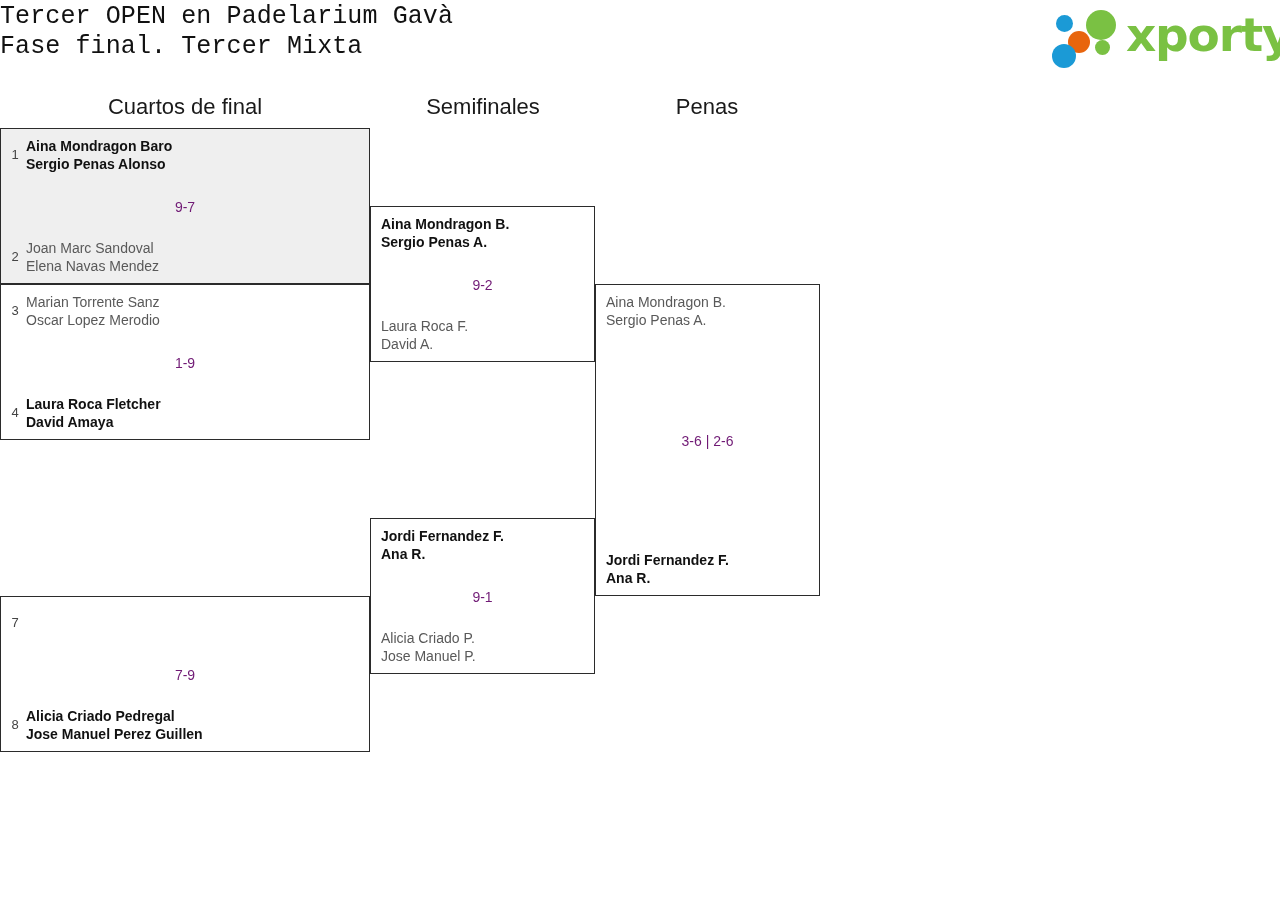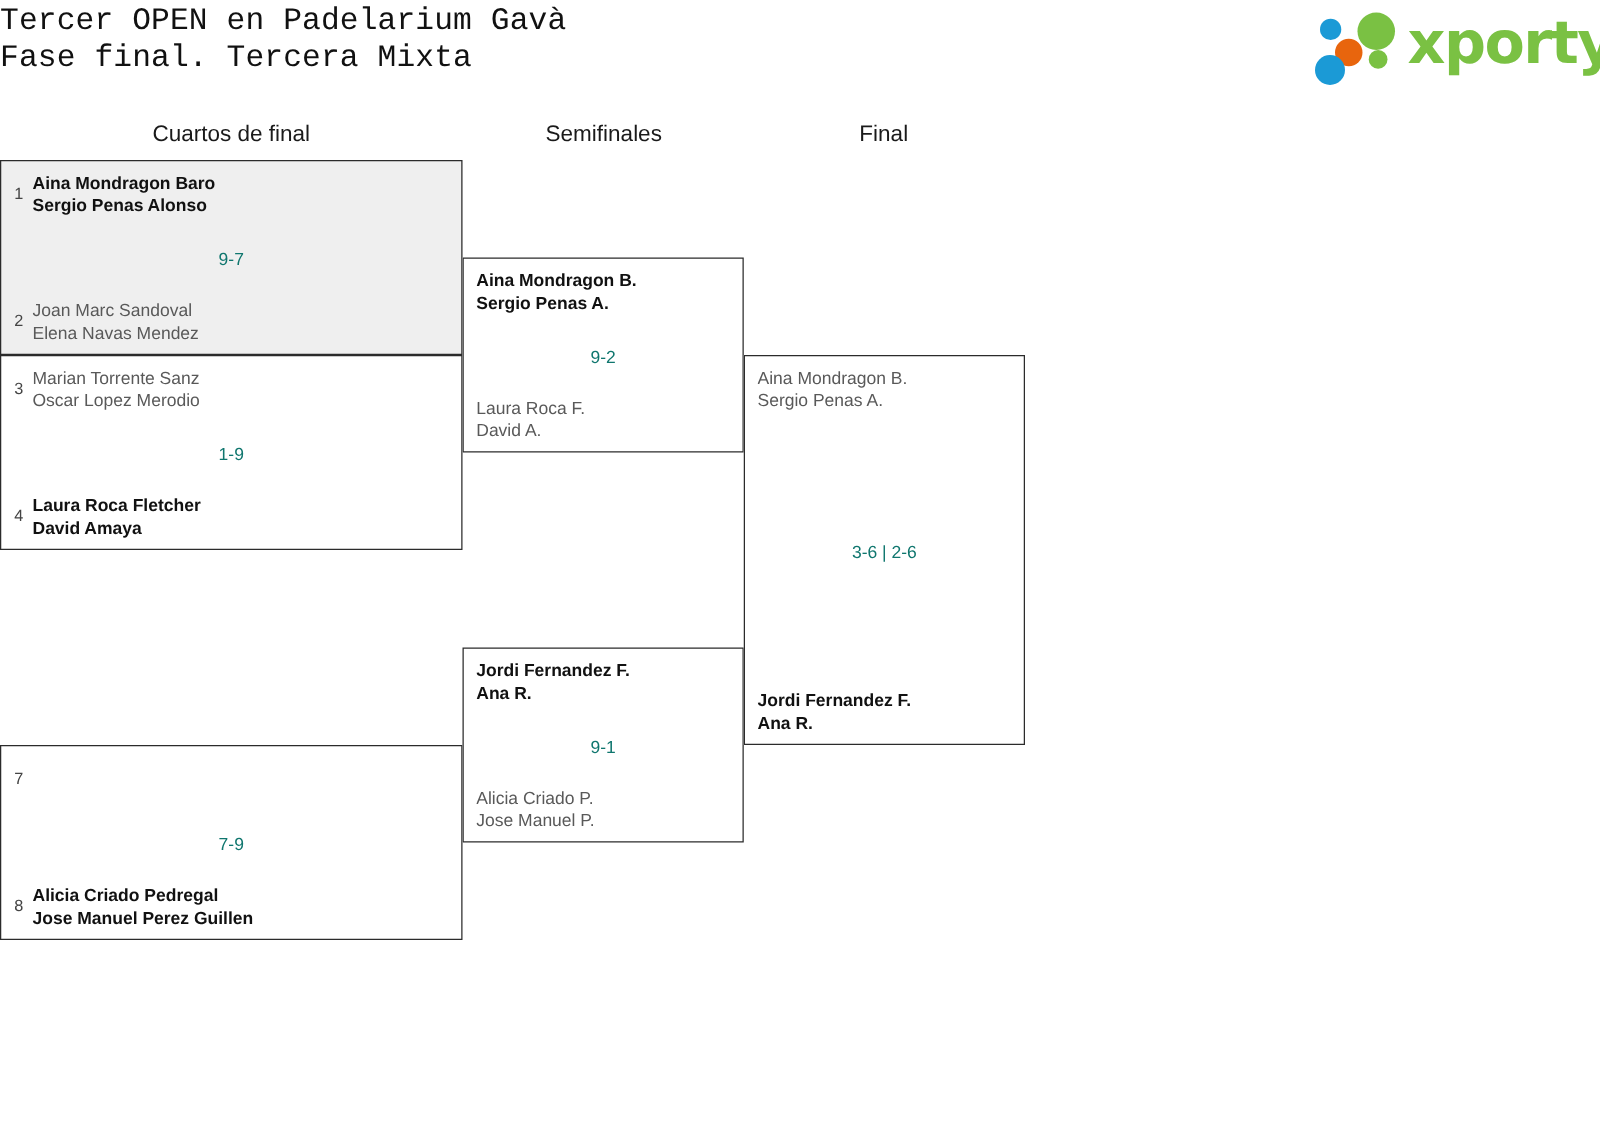--- a/index.html
+++ b/index.html
@@ -66,21 +66,21 @@
     font-size: 47px;
     line-height: 58px;
     font-weight: 700;
     letter-spacing: -1.2px;
     font-family: "DejaVu Sans", sans-serif;
   }
 
   
   .round-heading {
     position: absolute;
-    font-size: 18px;
+    font-size: 22px;
     line-height: 20px;
     font-weight: 400;
     color: #1a1a1a;
     text-align: center;
     white-space: nowrap;
   }
   #heading-r0 { left:  35px; top: 97px; width: 300px; }
   #heading-r1 { left: 333px; top: 97px; width: 300px; }
   #heading-r2 { left: 557px; top: 97px; width: 300px; }
 
@@ -139,49 +139,49 @@
   .seed-top    { top: 8px; }
   .seed-bottom { bottom: 8px; }
 
   .score {
     position: absolute;
     left: 0;
     width: 100%;
     text-align: center;
     font-size: 14px;
     line-height: 18px;
-    color: #0f766e;
+    color: #701a75;
     white-space: nowrap;
   }
 </style>
 </head>
 <body>
 
 <div id="header">
 
   <div id="title-block">
     <div class="title-line">Tercer OPEN en Padelarium Gavà</div>
-    <div class="title-line">Fase final. Tercera Mixta</div>
+    <div class="title-line">Fase final. Tercer Mixta</div>
   </div>
 
   <div id="logo">
     <div id="logo-dots">
       <span class="dot dot-blue-sm" style="background: rgb(27, 154, 214);"></span>
       <span class="dot dot-green-lg" style="background: rgb(122, 193, 67);"></span>
       <span class="dot dot-orange" style="background: rgb(232, 101, 13);"></span>
       <span class="dot dot-green-sm" style="background: rgb(122, 193, 67);"></span>
       <span class="dot dot-blue-lg" style="background: rgb(27, 154, 214);"></span>
     </div>
     <div id="logo-text" style="color: rgb(122, 193, 67);">xporty</div>
   </div>
 </div>
 
 <div class="round-heading" id="heading-r0">Cuartos de final</div>
 <div class="round-heading" id="heading-r1">Semifinales</div>
-<div class="round-heading" id="heading-r2">Final</div>
+<div class="round-heading" id="heading-r2">Penas</div>
 
 <div id="bracket">
     <div class="match r0 shaded" style="left: 0px; top: 128px; width: 370px; height: 156px; border-color: rgb(43, 43, 43); background: rgb(239, 239, 239);">
       <div class="team team-top winner">
         <div class="team-line">Aina Mondragon Baro</div>
         <div class="team-line">Sergio Penas Alonso</div>
       </div>
       <div class="team team-bottom loser">
         <div class="team-line">Joan Marc Sandoval</div>
         <div class="team-line">Elena Navas Mendez</div>

